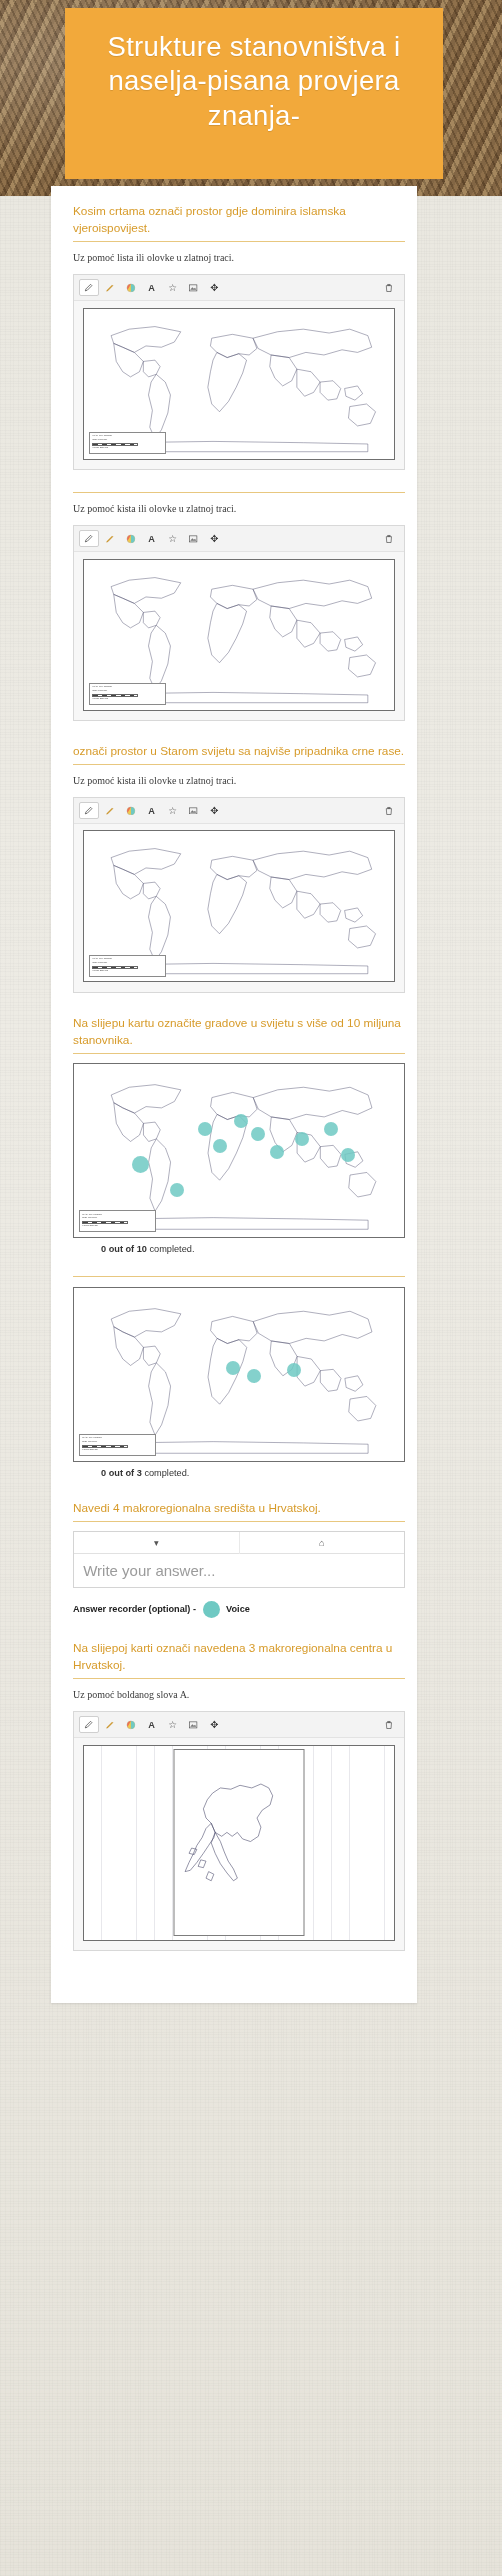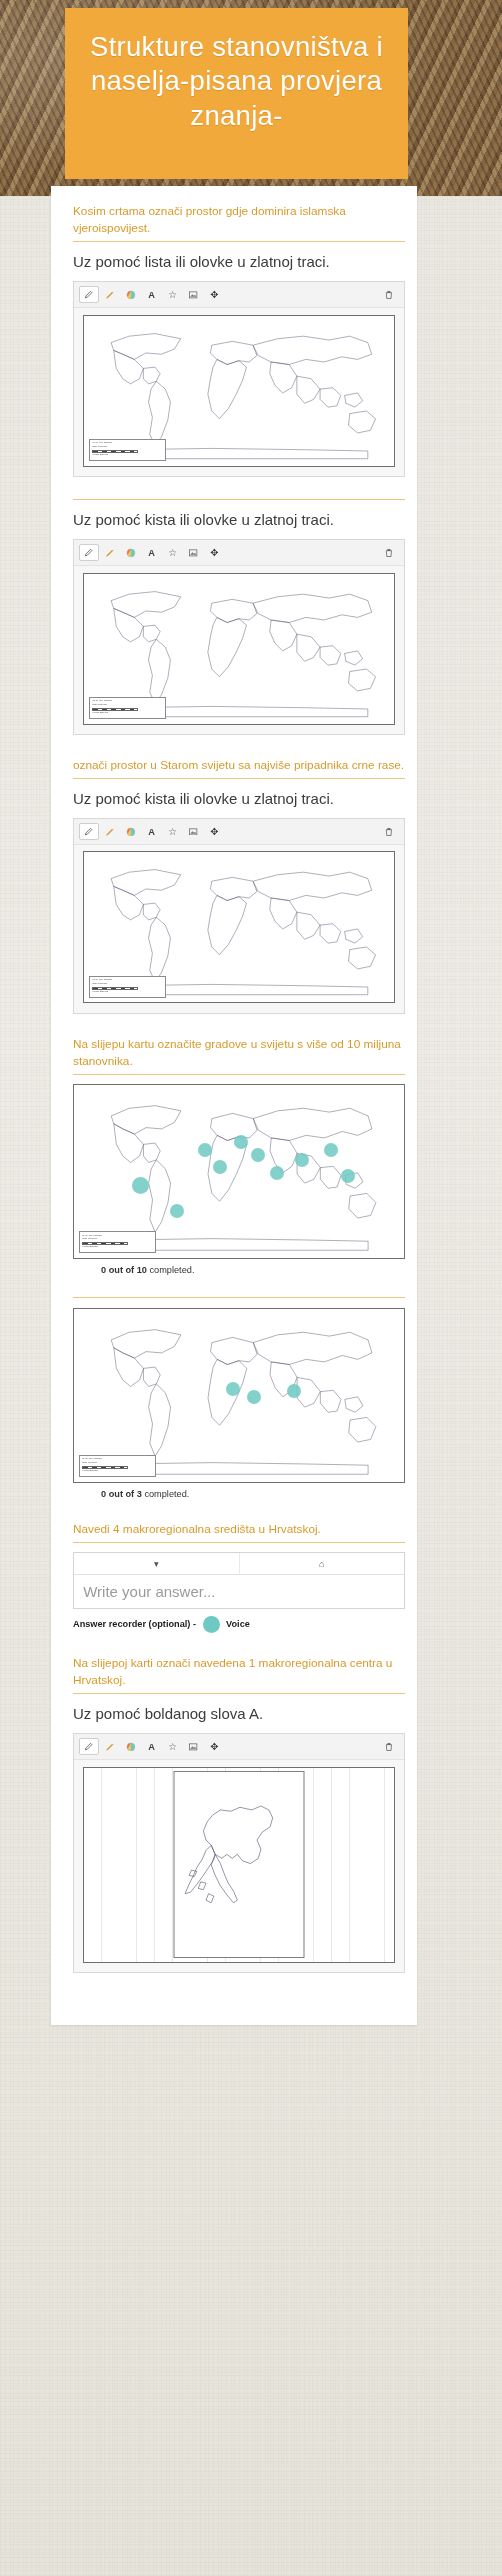--- a/index.html
+++ b/index.html
@@ -33,21 +33,21 @@
     content: "";
     position: absolute; inset: 0;
     background:
       repeating-linear-gradient(65deg, rgba(0,0,0,0.22) 0px, rgba(0,0,0,0.22) 2px, rgba(255,255,255,0.06) 2px, rgba(255,255,255,0.06) 5.9px);
     opacity: .7;
   }
   .title-card {
     position: absolute;
     left: 65px;
     top: 7.8px;
-    width: 343px;
+    width: 378px;
     height: 171px;
     background: #f2a93b;
     color: #ffffff;
     display: flex;
     align-items: flex-start;
     justify-content: center;
     padding-top: 22px;
     z-index: 3;
   }
   .title-card h1 {
@@ -78,23 +78,24 @@
     margin: 0 0 3.9px 0;
     font-weight: 400;
   }
   .q-underline {
     border-bottom: 0.7px solid #e8c77f;
     margin-bottom: 9.2px;
     height: 0.7px;
   }
   .q-sub {
     color: #3b3b3b;
-    font-size: 15px;
+    font-size: 10px;
     margin: 0 0 9.2px 0;
     line-height: 1.4;
+    font-family: Liberation Serif, serif;
   }
   
   .draw-widget {
     border: 0.7px solid #d8d8d8;
     background: #f7f7f7;
   }
   .draw-toolbar {
     display: flex;
     align-items: center;
     gap: 1.3px;
@@ -187,21 +188,21 @@
   .answer-head .cell:last-child { border-right: none; }
   .answer-input {
     padding: 7.8px 9.2px;
     font-size: 15px;
     color: #9b9b9b;
   }
   .recorder-row {
     display: flex;
     align-items: center;
     gap: 6.5px;
-    margin-top: 7px;
+    margin-top: 13px;
     font-size: 9.2px;
     color: #1e1e1e;
   }
   .recorder-row .lbl { font-weight: 700; }
   .rec-dot {
     width: 17px; height: 17px; border-radius: 50%;
     background: #6fc9c3;
   }
   .rec-voice { font-weight: 700; }
   
@@ -542,21 +543,21 @@
         <div class="answer-input">Write your answer...</div>
       </div>
       <div class="recorder-row">
         <span class="lbl">Answer recorder (optional) -</span>
         <span class="rec-dot"></span>
         <span class="rec-voice">Voice</span>
       </div>
     </div>
 
     <div class="q-block">
-      <p class="q-title">Na slijepoj karti označi navedena 1 makroregionalna centra u Hrvatskoj.</p>
+      <p class="q-title">Na slijepoj karti označi navedena 3 makroregionalna centra u Hrvatskoj.</p>
       <div class="q-underline"></div>
       <p class="q-sub">Uz pomoć boldanog slova A.</p>
       <div class="draw-widget">
         <div class="draw-toolbar">
           <div class="tool sel pencil">
             <svg width="9.2" height="9.2" viewBox="0 0 14 14">
                 <path d="M2 12l1-3 7-7 2 2-7 7z" fill="none" stroke="#333" stroke-width="1"></path>
               </svg>
           </div>
           <div class="tool">

